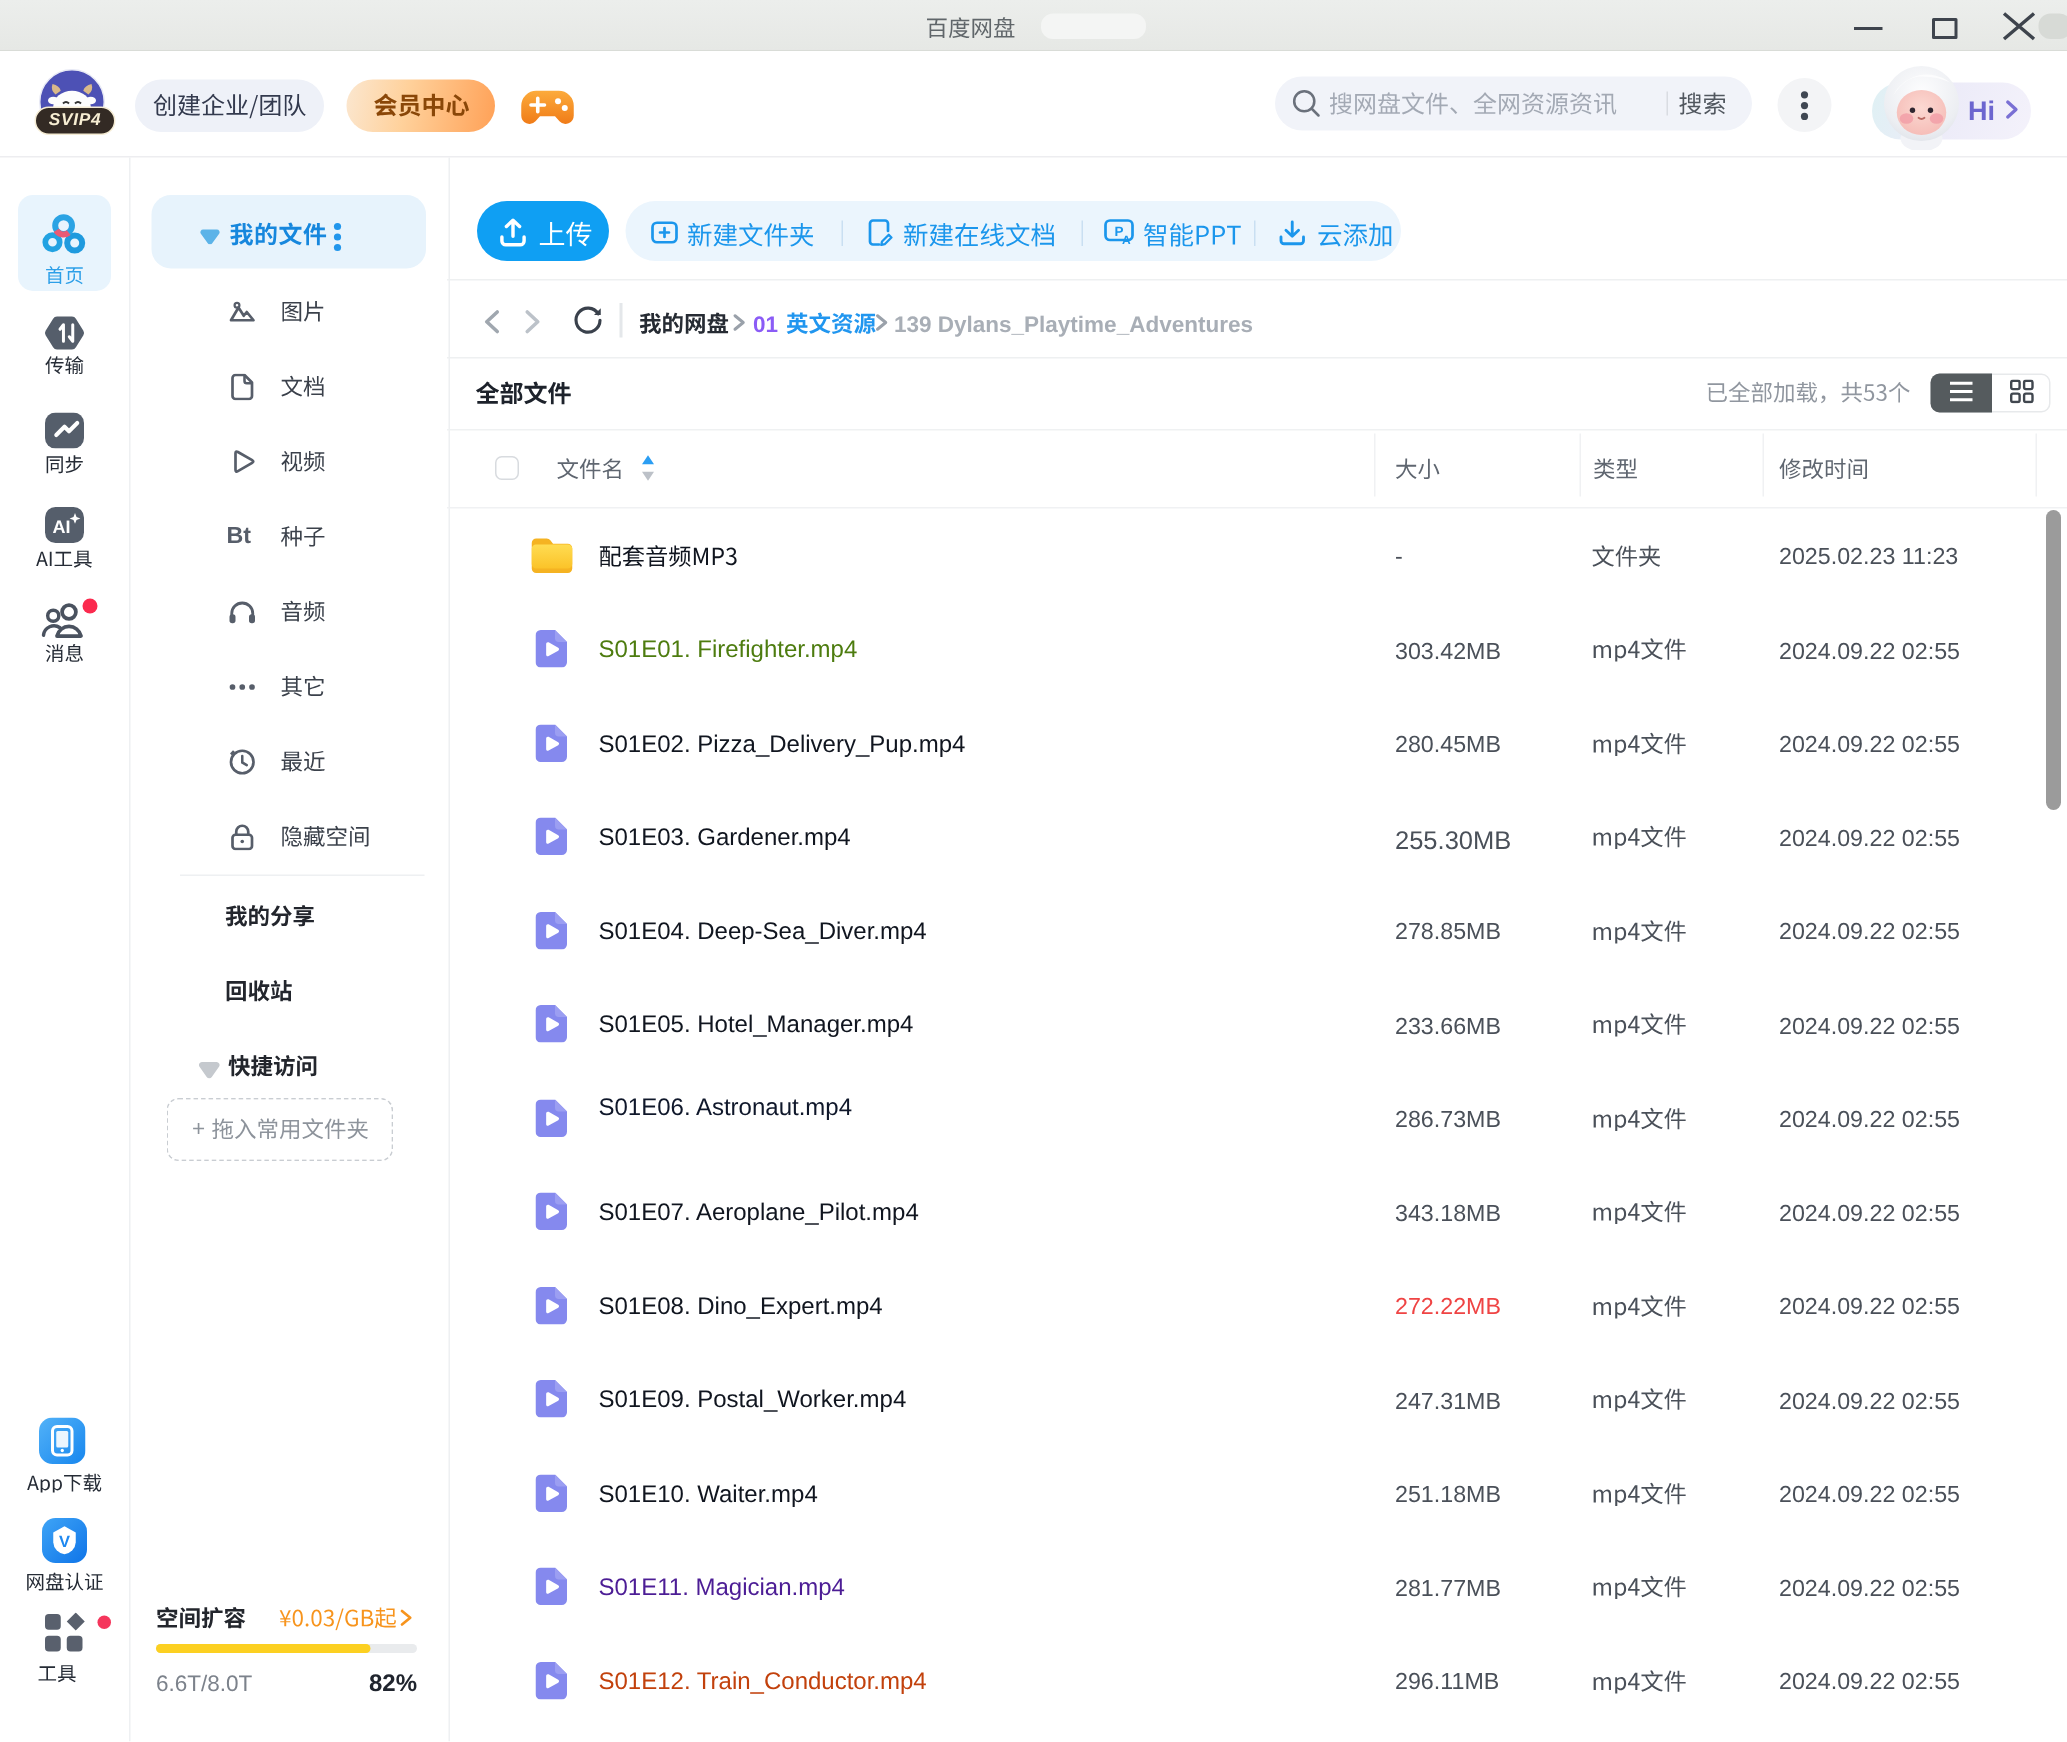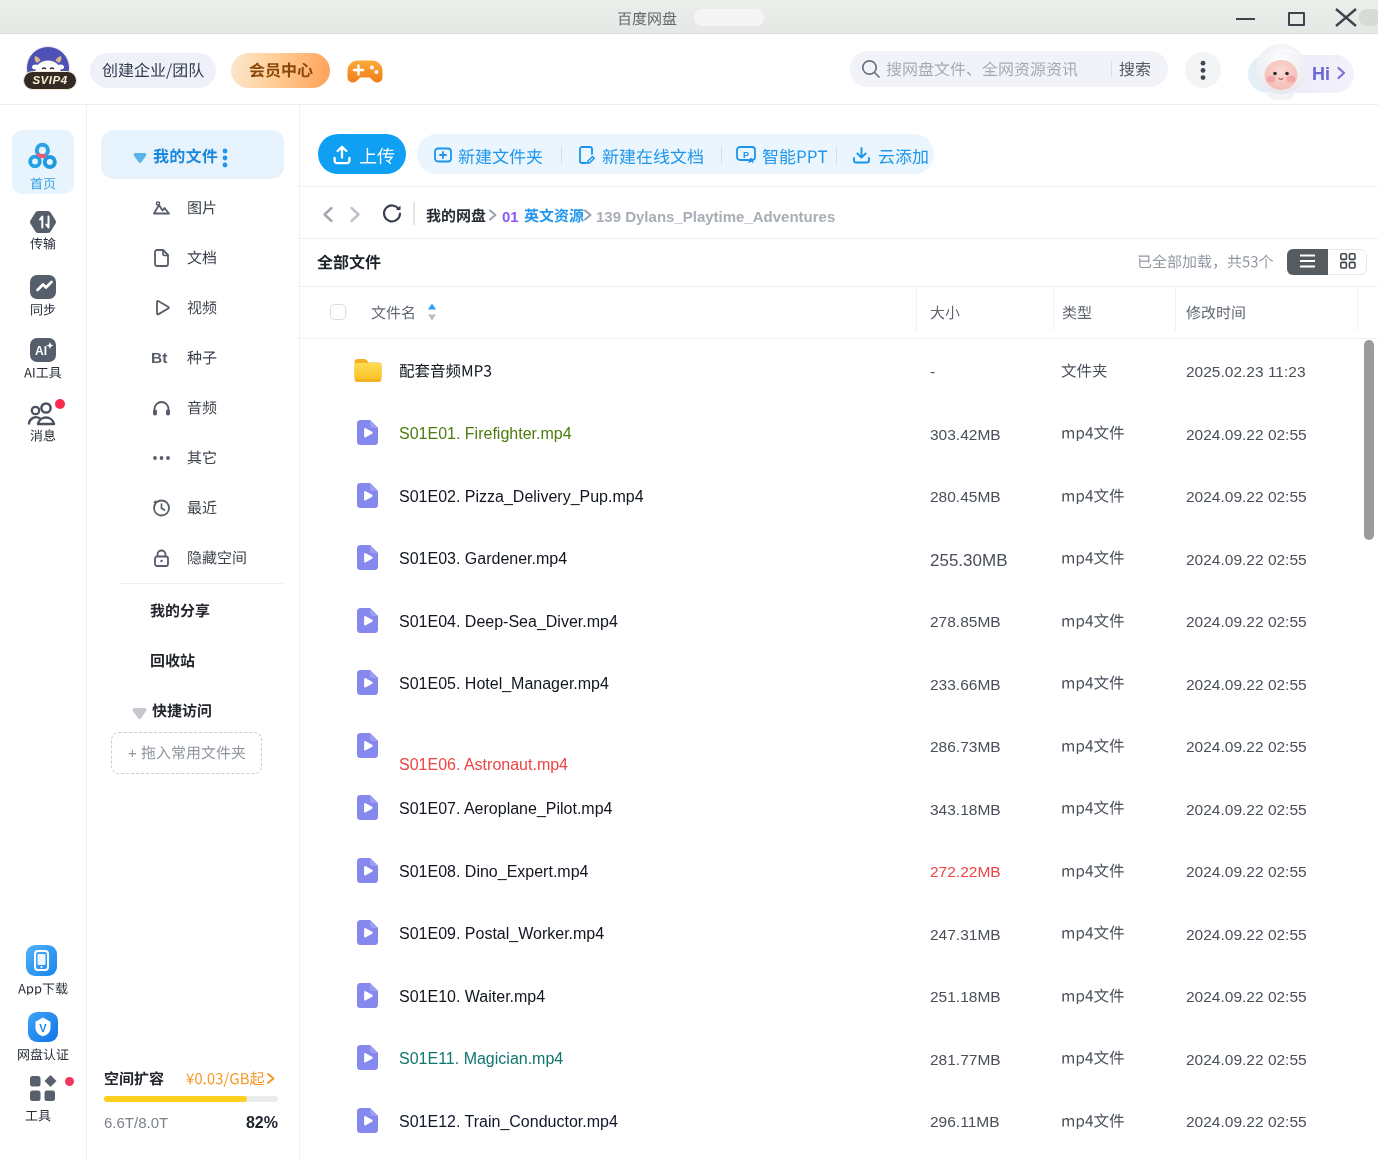--- a/index.html
+++ b/index.html
@@ -459,21 +459,21 @@
 <span style="position:absolute;font-size:15.5px;color:#4a5059;font-weight:400;line-height:1;white-space:pre;letter-spacing:0;left:930.0px;top:676.5px;">233.66MB</span>
 <div style="position:absolute;left:1061.0px;top:675.1px;line-height:0"><svg width="63.6" height="16.4" viewBox="0 -13.6 63.6 16.4">
       <path d="M1.4 0H2.9V-6.1C3.6 -7 4.3 -7.4 5 -7.4C6 -7.4 6.5 -6.7 6.5 -5.1V0H7.9V-6.1C8.7 -7 9.4 -7.4 10.1 -7.4C11.1 -7.4 11.6 -6.7 11.6 -5.1V0H13V-5.3C13 -7.5 12.2 -8.6 10.5 -8.6C9.5 -8.6 8.6 -8 7.7 -7C7.4 -8 6.7 -8.6 5.4 -8.6C4.4 -8.6 3.5 -8 2.8 -7.2H2.7L2.6 -8.4H1.4Z M15.8 3.5H17.2V0.7L17.2 -0.8C17.9 -0.1 18.7 0.2 19.5 0.2C21.4 0.2 23.1 -1.5 23.1 -4.3C23.1 -6.9 22 -8.6 19.8 -8.6C18.8 -8.6 17.9 -8.1 17.1 -7.4H17.1L16.9 -8.4H15.8ZM19.3 -1C18.7 -1 17.9 -1.2 17.2 -1.9V-6.3C18 -7 18.7 -7.4 19.4 -7.4C21 -7.4 21.7 -6.2 21.7 -4.3C21.7 -2.2 20.6 -1 19.3 -1Z M29.2 0H30.6V-3.1H32.1V-4.3H30.6V-11.4H29L24.3 -4.1V-3.1H29.2ZM29.2 -4.3H25.7L28.3 -8.1C28.7 -8.7 29 -9.3 29.2 -9.8H29.3C29.3 -9.2 29.2 -8.3 29.2 -7.8Z M39.1 -12.8C39.6 -12 40.1 -11 40.3 -10.3L41.6 -10.7C41.3 -11.4 40.8 -12.4 40.3 -13.1ZM33.3 -10.3V-9.1H35.8C36.7 -6.8 37.9 -4.8 39.5 -3.1C37.8 -1.7 35.7 -0.6 33.1 0.1C33.4 0.4 33.7 0.9 33.9 1.2C36.4 0.4 38.6 -0.7 40.3 -2.3C42.1 -0.7 44.2 0.4 46.7 1.1C46.9 0.8 47.3 0.3 47.6 0.1C45.1 -0.6 43 -1.7 41.2 -3.1C42.8 -4.7 44 -6.7 44.9 -9.1H47.4V-10.3ZM40.4 -3.9C38.9 -5.4 37.8 -7.2 37 -9.1H43.6C42.8 -7.1 41.7 -5.3 40.4 -3.9Z M53 -5.3V-4.2H57.4V1.2H58.6V-4.2H62.8V-5.3H58.6V-8.7H62.2V-9.8H58.6V-12.8H57.4V-9.8H55.4C55.6 -10.5 55.7 -11.3 55.9 -12L54.8 -12.2C54.4 -10.2 53.8 -8.2 52.9 -6.9C53.1 -6.8 53.6 -6.5 53.8 -6.3C54.3 -7 54.7 -7.8 55 -8.7H57.4V-5.3ZM52.2 -13C51.4 -10.6 50 -8.3 48.6 -6.8C48.8 -6.5 49.1 -5.9 49.2 -5.6C49.7 -6.2 50.2 -6.8 50.7 -7.4V1.2H51.8V-9.3C52.4 -10.3 52.9 -11.5 53.3 -12.6Z" fill="#4a5059"></path>
     </svg></div>
 <span style="position:absolute;font-size:15.5px;color:#4a5059;font-weight:400;line-height:1;white-space:pre;letter-spacing:0;left:1186.0px;top:676.5px;">2024.09.22 02:55</span>
 <div style="position:absolute;left:357.0px;top:732.8px;line-height:0"><svg width="21" height="25">
 <path d="M0 3.5 A3.5 3.5 0 0 1 3.5 0 H13 L21 8 V21.5 A3.5 3.5 0 0 1 17.5 25 H3.5 A3.5 3.5 0 0 1 0 21.5z" fill="#8589ee"></path>
 <path d="M13 0 L21 8 H15.5 A2.5 2.5 0 0 1 13 5.5z" fill="#9b9ef2"></path>
 <path d="M8.2 9.2 L14.6 12.8 L8.2 16.4z" fill="#fff" stroke="#fff" stroke-width="2.2" stroke-linejoin="round"></path>
 </svg></div>
-<span style="position:absolute;font-size:16px;color:#ef4444;font-weight:400;line-height:1;white-space:pre;letter-spacing:0;left:399.0px;top:757px;">S01E06. Astronaut.mp4</span>
+<span style="position:absolute;font-size:16px;color:#0f172a;font-weight:400;line-height:1;white-space:pre;letter-spacing:0;left:399.0px;top:731px;">S01E06. Astronaut.mp4</span>
 <span style="position:absolute;font-size:15.5px;color:#4a5059;font-weight:400;line-height:1;white-space:pre;letter-spacing:0;left:930.0px;top:739.0px;">286.73MB</span>
 <div style="position:absolute;left:1061.0px;top:737.6px;line-height:0"><svg width="63.6" height="16.4" viewBox="0 -13.6 63.6 16.4">
       <path d="M1.4 0H2.9V-6.1C3.6 -7 4.3 -7.4 5 -7.4C6 -7.4 6.5 -6.7 6.5 -5.1V0H7.9V-6.1C8.7 -7 9.4 -7.4 10.1 -7.4C11.1 -7.4 11.6 -6.7 11.6 -5.1V0H13V-5.3C13 -7.5 12.2 -8.6 10.5 -8.6C9.5 -8.6 8.6 -8 7.7 -7C7.4 -8 6.7 -8.6 5.4 -8.6C4.4 -8.6 3.5 -8 2.8 -7.2H2.7L2.6 -8.4H1.4Z M15.8 3.5H17.2V0.7L17.2 -0.8C17.9 -0.1 18.7 0.2 19.5 0.2C21.4 0.2 23.1 -1.5 23.1 -4.3C23.1 -6.9 22 -8.6 19.8 -8.6C18.8 -8.6 17.9 -8.1 17.1 -7.4H17.1L16.9 -8.4H15.8ZM19.3 -1C18.7 -1 17.9 -1.2 17.2 -1.9V-6.3C18 -7 18.7 -7.4 19.4 -7.4C21 -7.4 21.7 -6.2 21.7 -4.3C21.7 -2.2 20.6 -1 19.3 -1Z M29.2 0H30.6V-3.1H32.1V-4.3H30.6V-11.4H29L24.3 -4.1V-3.1H29.2ZM29.2 -4.3H25.7L28.3 -8.1C28.7 -8.7 29 -9.3 29.2 -9.8H29.3C29.3 -9.2 29.2 -8.3 29.2 -7.8Z M39.1 -12.8C39.6 -12 40.1 -11 40.3 -10.3L41.6 -10.7C41.3 -11.4 40.8 -12.4 40.3 -13.1ZM33.3 -10.3V-9.1H35.8C36.7 -6.8 37.9 -4.8 39.5 -3.1C37.8 -1.7 35.7 -0.6 33.1 0.1C33.4 0.4 33.7 0.9 33.9 1.2C36.4 0.4 38.6 -0.7 40.3 -2.3C42.1 -0.7 44.2 0.4 46.7 1.1C46.9 0.8 47.3 0.3 47.6 0.1C45.1 -0.6 43 -1.7 41.2 -3.1C42.8 -4.7 44 -6.7 44.9 -9.1H47.4V-10.3ZM40.4 -3.9C38.9 -5.4 37.8 -7.2 37 -9.1H43.6C42.8 -7.1 41.7 -5.3 40.4 -3.9Z M53 -5.3V-4.2H57.4V1.2H58.6V-4.2H62.8V-5.3H58.6V-8.7H62.2V-9.8H58.6V-12.8H57.4V-9.8H55.4C55.6 -10.5 55.7 -11.3 55.9 -12L54.8 -12.2C54.4 -10.2 53.8 -8.2 52.9 -6.9C53.1 -6.8 53.6 -6.5 53.8 -6.3C54.3 -7 54.7 -7.8 55 -8.7H57.4V-5.3ZM52.2 -13C51.4 -10.6 50 -8.3 48.6 -6.8C48.8 -6.5 49.1 -5.9 49.2 -5.6C49.7 -6.2 50.2 -6.8 50.7 -7.4V1.2H51.8V-9.3C52.4 -10.3 52.9 -11.5 53.3 -12.6Z" fill="#4a5059"></path>
     </svg></div>
 <span style="position:absolute;font-size:15.5px;color:#4a5059;font-weight:400;line-height:1;white-space:pre;letter-spacing:0;left:1186.0px;top:739.0px;">2024.09.22 02:55</span>
 <div style="position:absolute;left:357.0px;top:795.2px;line-height:0"><svg width="21" height="25">
 <path d="M0 3.5 A3.5 3.5 0 0 1 3.5 0 H13 L21 8 V21.5 A3.5 3.5 0 0 1 17.5 25 H3.5 A3.5 3.5 0 0 1 0 21.5z" fill="#8589ee"></path>
 <path d="M13 0 L21 8 H15.5 A2.5 2.5 0 0 1 13 5.5z" fill="#9b9ef2"></path>
 <path d="M8.2 9.2 L14.6 12.8 L8.2 16.4z" fill="#fff" stroke="#fff" stroke-width="2.2" stroke-linejoin="round"></path>
 </svg></div>
@@ -514,29 +514,29 @@
 <span style="position:absolute;font-size:15.5px;color:#4a5059;font-weight:400;line-height:1;white-space:pre;letter-spacing:0;left:930.0px;top:989.0px;">251.18MB</span>
 <div style="position:absolute;left:1061.0px;top:987.6px;line-height:0"><svg width="63.6" height="16.4" viewBox="0 -13.6 63.6 16.4">
       <path d="M1.4 0H2.9V-6.1C3.6 -7 4.3 -7.4 5 -7.4C6 -7.4 6.5 -6.7 6.5 -5.1V0H7.9V-6.1C8.7 -7 9.4 -7.4 10.1 -7.4C11.1 -7.4 11.6 -6.7 11.6 -5.1V0H13V-5.3C13 -7.5 12.2 -8.6 10.5 -8.6C9.5 -8.6 8.6 -8 7.7 -7C7.4 -8 6.7 -8.6 5.4 -8.6C4.4 -8.6 3.5 -8 2.8 -7.2H2.7L2.6 -8.4H1.4Z M15.8 3.5H17.2V0.7L17.2 -0.8C17.9 -0.1 18.7 0.2 19.5 0.2C21.4 0.2 23.1 -1.5 23.1 -4.3C23.1 -6.9 22 -8.6 19.8 -8.6C18.8 -8.6 17.9 -8.1 17.1 -7.4H17.1L16.9 -8.4H15.8ZM19.3 -1C18.7 -1 17.9 -1.2 17.2 -1.9V-6.3C18 -7 18.7 -7.4 19.4 -7.4C21 -7.4 21.7 -6.2 21.7 -4.3C21.7 -2.2 20.6 -1 19.3 -1Z M29.2 0H30.6V-3.1H32.1V-4.3H30.6V-11.4H29L24.3 -4.1V-3.1H29.2ZM29.2 -4.3H25.7L28.3 -8.1C28.7 -8.7 29 -9.3 29.2 -9.8H29.3C29.3 -9.2 29.2 -8.3 29.2 -7.8Z M39.1 -12.8C39.6 -12 40.1 -11 40.3 -10.3L41.6 -10.7C41.3 -11.4 40.8 -12.4 40.3 -13.1ZM33.3 -10.3V-9.1H35.8C36.7 -6.8 37.9 -4.8 39.5 -3.1C37.8 -1.7 35.7 -0.6 33.1 0.1C33.4 0.4 33.7 0.9 33.9 1.2C36.4 0.4 38.6 -0.7 40.3 -2.3C42.1 -0.7 44.2 0.4 46.7 1.1C46.9 0.8 47.3 0.3 47.6 0.1C45.1 -0.6 43 -1.7 41.2 -3.1C42.8 -4.7 44 -6.7 44.9 -9.1H47.4V-10.3ZM40.4 -3.9C38.9 -5.4 37.8 -7.2 37 -9.1H43.6C42.8 -7.1 41.7 -5.3 40.4 -3.9Z M53 -5.3V-4.2H57.4V1.2H58.6V-4.2H62.8V-5.3H58.6V-8.7H62.2V-9.8H58.6V-12.8H57.4V-9.8H55.4C55.6 -10.5 55.7 -11.3 55.9 -12L54.8 -12.2C54.4 -10.2 53.8 -8.2 52.9 -6.9C53.1 -6.8 53.6 -6.5 53.8 -6.3C54.3 -7 54.7 -7.8 55 -8.7H57.4V-5.3ZM52.2 -13C51.4 -10.6 50 -8.3 48.6 -6.8C48.8 -6.5 49.1 -5.9 49.2 -5.6C49.7 -6.2 50.2 -6.8 50.7 -7.4V1.2H51.8V-9.3C52.4 -10.3 52.9 -11.5 53.3 -12.6Z" fill="#4a5059"></path>
     </svg></div>
 <span style="position:absolute;font-size:15.5px;color:#4a5059;font-weight:400;line-height:1;white-space:pre;letter-spacing:0;left:1186.0px;top:989.0px;">2024.09.22 02:55</span>
 <div style="position:absolute;left:357.0px;top:1045.2px;line-height:0"><svg width="21" height="25">
 <path d="M0 3.5 A3.5 3.5 0 0 1 3.5 0 H13 L21 8 V21.5 A3.5 3.5 0 0 1 17.5 25 H3.5 A3.5 3.5 0 0 1 0 21.5z" fill="#8589ee"></path>
 <path d="M13 0 L21 8 H15.5 A2.5 2.5 0 0 1 13 5.5z" fill="#9b9ef2"></path>
 <path d="M8.2 9.2 L14.6 12.8 L8.2 16.4z" fill="#fff" stroke="#fff" stroke-width="2.2" stroke-linejoin="round"></path>
 </svg></div>
-<span style="position:absolute;font-size:16px;color:#0f766e;font-weight:400;line-height:1;white-space:pre;letter-spacing:0;left:399.0px;top:1051.1px;">S01E11. Magician.mp4</span>
+<span style="position:absolute;font-size:16px;color:#4c1d95;font-weight:400;line-height:1;white-space:pre;letter-spacing:0;left:399.0px;top:1051.1px;">S01E11. Magician.mp4</span>
 <span style="position:absolute;font-size:15.5px;color:#4a5059;font-weight:400;line-height:1;white-space:pre;letter-spacing:0;left:930.0px;top:1051.5px;">281.77MB</span>
 <div style="position:absolute;left:1061.0px;top:1050.1px;line-height:0"><svg width="63.6" height="16.4" viewBox="0 -13.6 63.6 16.4">
       <path d="M1.4 0H2.9V-6.1C3.6 -7 4.3 -7.4 5 -7.4C6 -7.4 6.5 -6.7 6.5 -5.1V0H7.9V-6.1C8.7 -7 9.4 -7.4 10.1 -7.4C11.1 -7.4 11.6 -6.7 11.6 -5.1V0H13V-5.3C13 -7.5 12.2 -8.6 10.5 -8.6C9.5 -8.6 8.6 -8 7.7 -7C7.4 -8 6.7 -8.6 5.4 -8.6C4.4 -8.6 3.5 -8 2.8 -7.2H2.7L2.6 -8.4H1.4Z M15.8 3.5H17.2V0.7L17.2 -0.8C17.9 -0.1 18.7 0.2 19.5 0.2C21.4 0.2 23.1 -1.5 23.1 -4.3C23.1 -6.9 22 -8.6 19.8 -8.6C18.8 -8.6 17.9 -8.1 17.1 -7.4H17.1L16.9 -8.4H15.8ZM19.3 -1C18.7 -1 17.9 -1.2 17.2 -1.9V-6.3C18 -7 18.7 -7.4 19.4 -7.4C21 -7.4 21.7 -6.2 21.7 -4.3C21.7 -2.2 20.6 -1 19.3 -1Z M29.2 0H30.6V-3.1H32.1V-4.3H30.6V-11.4H29L24.3 -4.1V-3.1H29.2ZM29.2 -4.3H25.7L28.3 -8.1C28.7 -8.7 29 -9.3 29.2 -9.8H29.3C29.3 -9.2 29.2 -8.3 29.2 -7.8Z M39.1 -12.8C39.6 -12 40.1 -11 40.3 -10.3L41.6 -10.7C41.3 -11.4 40.8 -12.4 40.3 -13.1ZM33.3 -10.3V-9.1H35.8C36.7 -6.8 37.9 -4.8 39.5 -3.1C37.8 -1.7 35.7 -0.6 33.1 0.1C33.4 0.4 33.7 0.9 33.9 1.2C36.4 0.4 38.6 -0.7 40.3 -2.3C42.1 -0.7 44.2 0.4 46.7 1.1C46.9 0.8 47.3 0.3 47.6 0.1C45.1 -0.6 43 -1.7 41.2 -3.1C42.8 -4.7 44 -6.7 44.9 -9.1H47.4V-10.3ZM40.4 -3.9C38.9 -5.4 37.8 -7.2 37 -9.1H43.6C42.8 -7.1 41.7 -5.3 40.4 -3.9Z M53 -5.3V-4.2H57.4V1.2H58.6V-4.2H62.8V-5.3H58.6V-8.7H62.2V-9.8H58.6V-12.8H57.4V-9.8H55.4C55.6 -10.5 55.7 -11.3 55.9 -12L54.8 -12.2C54.4 -10.2 53.8 -8.2 52.9 -6.9C53.1 -6.8 53.6 -6.5 53.8 -6.3C54.3 -7 54.7 -7.8 55 -8.7H57.4V-5.3ZM52.2 -13C51.4 -10.6 50 -8.3 48.6 -6.8C48.8 -6.5 49.1 -5.9 49.2 -5.6C49.7 -6.2 50.2 -6.8 50.7 -7.4V1.2H51.8V-9.3C52.4 -10.3 52.9 -11.5 53.3 -12.6Z" fill="#4a5059"></path>
     </svg></div>
 <span style="position:absolute;font-size:15.5px;color:#4a5059;font-weight:400;line-height:1;white-space:pre;letter-spacing:0;left:1186.0px;top:1051.5px;">2024.09.22 02:55</span>
 <div style="position:absolute;left:357.0px;top:1107.8px;line-height:0"><svg width="21" height="25">
 <path d="M0 3.5 A3.5 3.5 0 0 1 3.5 0 H13 L21 8 V21.5 A3.5 3.5 0 0 1 17.5 25 H3.5 A3.5 3.5 0 0 1 0 21.5z" fill="#8589ee"></path>
 <path d="M13 0 L21 8 H15.5 A2.5 2.5 0 0 1 13 5.5z" fill="#9b9ef2"></path>
 <path d="M8.2 9.2 L14.6 12.8 L8.2 16.4z" fill="#fff" stroke="#fff" stroke-width="2.2" stroke-linejoin="round"></path>
 </svg></div>
-<span style="position:absolute;font-size:16px;color:#0f172a;font-weight:400;line-height:1;white-space:pre;letter-spacing:0;left:399.0px;top:1113.6px;">S01E12. Train_Conductor.mp4</span>
+<span style="position:absolute;font-size:16px;color:#c2410c;font-weight:400;line-height:1;white-space:pre;letter-spacing:0;left:399.0px;top:1113.6px;">S01E12. Train_Conductor.mp4</span>
 <span style="position:absolute;font-size:15.5px;color:#4a5059;font-weight:400;line-height:1;white-space:pre;letter-spacing:0;left:930.0px;top:1114.0px;">296.11MB</span>
 <div style="position:absolute;left:1061.0px;top:1112.6px;line-height:0"><svg width="63.6" height="16.4" viewBox="0 -13.6 63.6 16.4">
       <path d="M1.4 0H2.9V-6.1C3.6 -7 4.3 -7.4 5 -7.4C6 -7.4 6.5 -6.7 6.5 -5.1V0H7.9V-6.1C8.7 -7 9.4 -7.4 10.1 -7.4C11.1 -7.4 11.6 -6.7 11.6 -5.1V0H13V-5.3C13 -7.5 12.2 -8.6 10.5 -8.6C9.5 -8.6 8.6 -8 7.7 -7C7.4 -8 6.7 -8.6 5.4 -8.6C4.4 -8.6 3.5 -8 2.8 -7.2H2.7L2.6 -8.4H1.4Z M15.8 3.5H17.2V0.7L17.2 -0.8C17.9 -0.1 18.7 0.2 19.5 0.2C21.4 0.2 23.1 -1.5 23.1 -4.3C23.1 -6.9 22 -8.6 19.8 -8.6C18.8 -8.6 17.9 -8.1 17.1 -7.4H17.1L16.9 -8.4H15.8ZM19.3 -1C18.7 -1 17.9 -1.2 17.2 -1.9V-6.3C18 -7 18.7 -7.4 19.4 -7.4C21 -7.4 21.7 -6.2 21.7 -4.3C21.7 -2.2 20.6 -1 19.3 -1Z M29.2 0H30.6V-3.1H32.1V-4.3H30.6V-11.4H29L24.3 -4.1V-3.1H29.2ZM29.2 -4.3H25.7L28.3 -8.1C28.7 -8.7 29 -9.3 29.2 -9.8H29.3C29.3 -9.2 29.2 -8.3 29.2 -7.8Z M39.1 -12.8C39.6 -12 40.1 -11 40.3 -10.3L41.6 -10.7C41.3 -11.4 40.8 -12.4 40.3 -13.1ZM33.3 -10.3V-9.1H35.8C36.7 -6.8 37.9 -4.8 39.5 -3.1C37.8 -1.7 35.7 -0.6 33.1 0.1C33.4 0.4 33.7 0.9 33.9 1.2C36.4 0.4 38.6 -0.7 40.3 -2.3C42.1 -0.7 44.2 0.4 46.7 1.1C46.9 0.8 47.3 0.3 47.6 0.1C45.1 -0.6 43 -1.7 41.2 -3.1C42.8 -4.7 44 -6.7 44.9 -9.1H47.4V-10.3ZM40.4 -3.9C38.9 -5.4 37.8 -7.2 37 -9.1H43.6C42.8 -7.1 41.7 -5.3 40.4 -3.9Z M53 -5.3V-4.2H57.4V1.2H58.6V-4.2H62.8V-5.3H58.6V-8.7H62.2V-9.8H58.6V-12.8H57.4V-9.8H55.4C55.6 -10.5 55.7 -11.3 55.9 -12L54.8 -12.2C54.4 -10.2 53.8 -8.2 52.9 -6.9C53.1 -6.8 53.6 -6.5 53.8 -6.3C54.3 -7 54.7 -7.8 55 -8.7H57.4V-5.3ZM52.2 -13C51.4 -10.6 50 -8.3 48.6 -6.8C48.8 -6.5 49.1 -5.9 49.2 -5.6C49.7 -6.2 50.2 -6.8 50.7 -7.4V1.2H51.8V-9.3C52.4 -10.3 52.9 -11.5 53.3 -12.6Z" fill="#4a5059"></path>
     </svg></div>
 <span style="position:absolute;font-size:15.5px;color:#4a5059;font-weight:400;line-height:1;white-space:pre;letter-spacing:0;left:1186.0px;top:1114.0px;">2024.09.22 02:55</span>
 <div style="position:absolute;left:1363.5px;top:340.0px;width:10.5px;height:200.0px;background:#9b9b9b;border-radius:5.5px"></div>
 </body></html>

